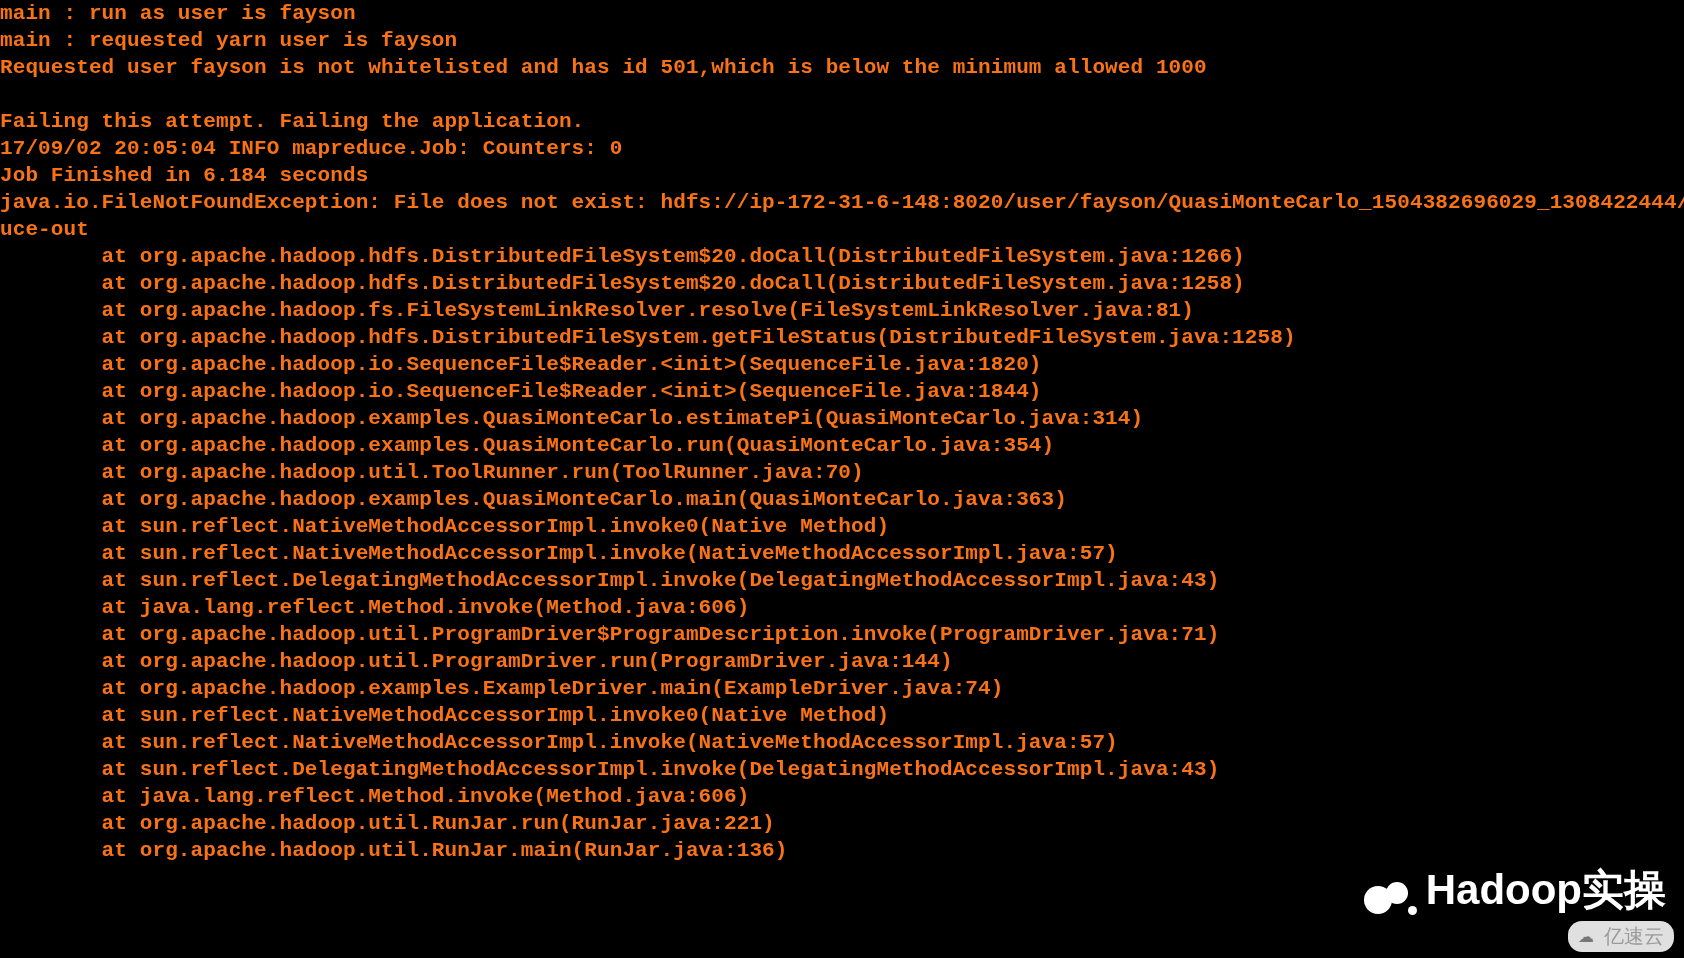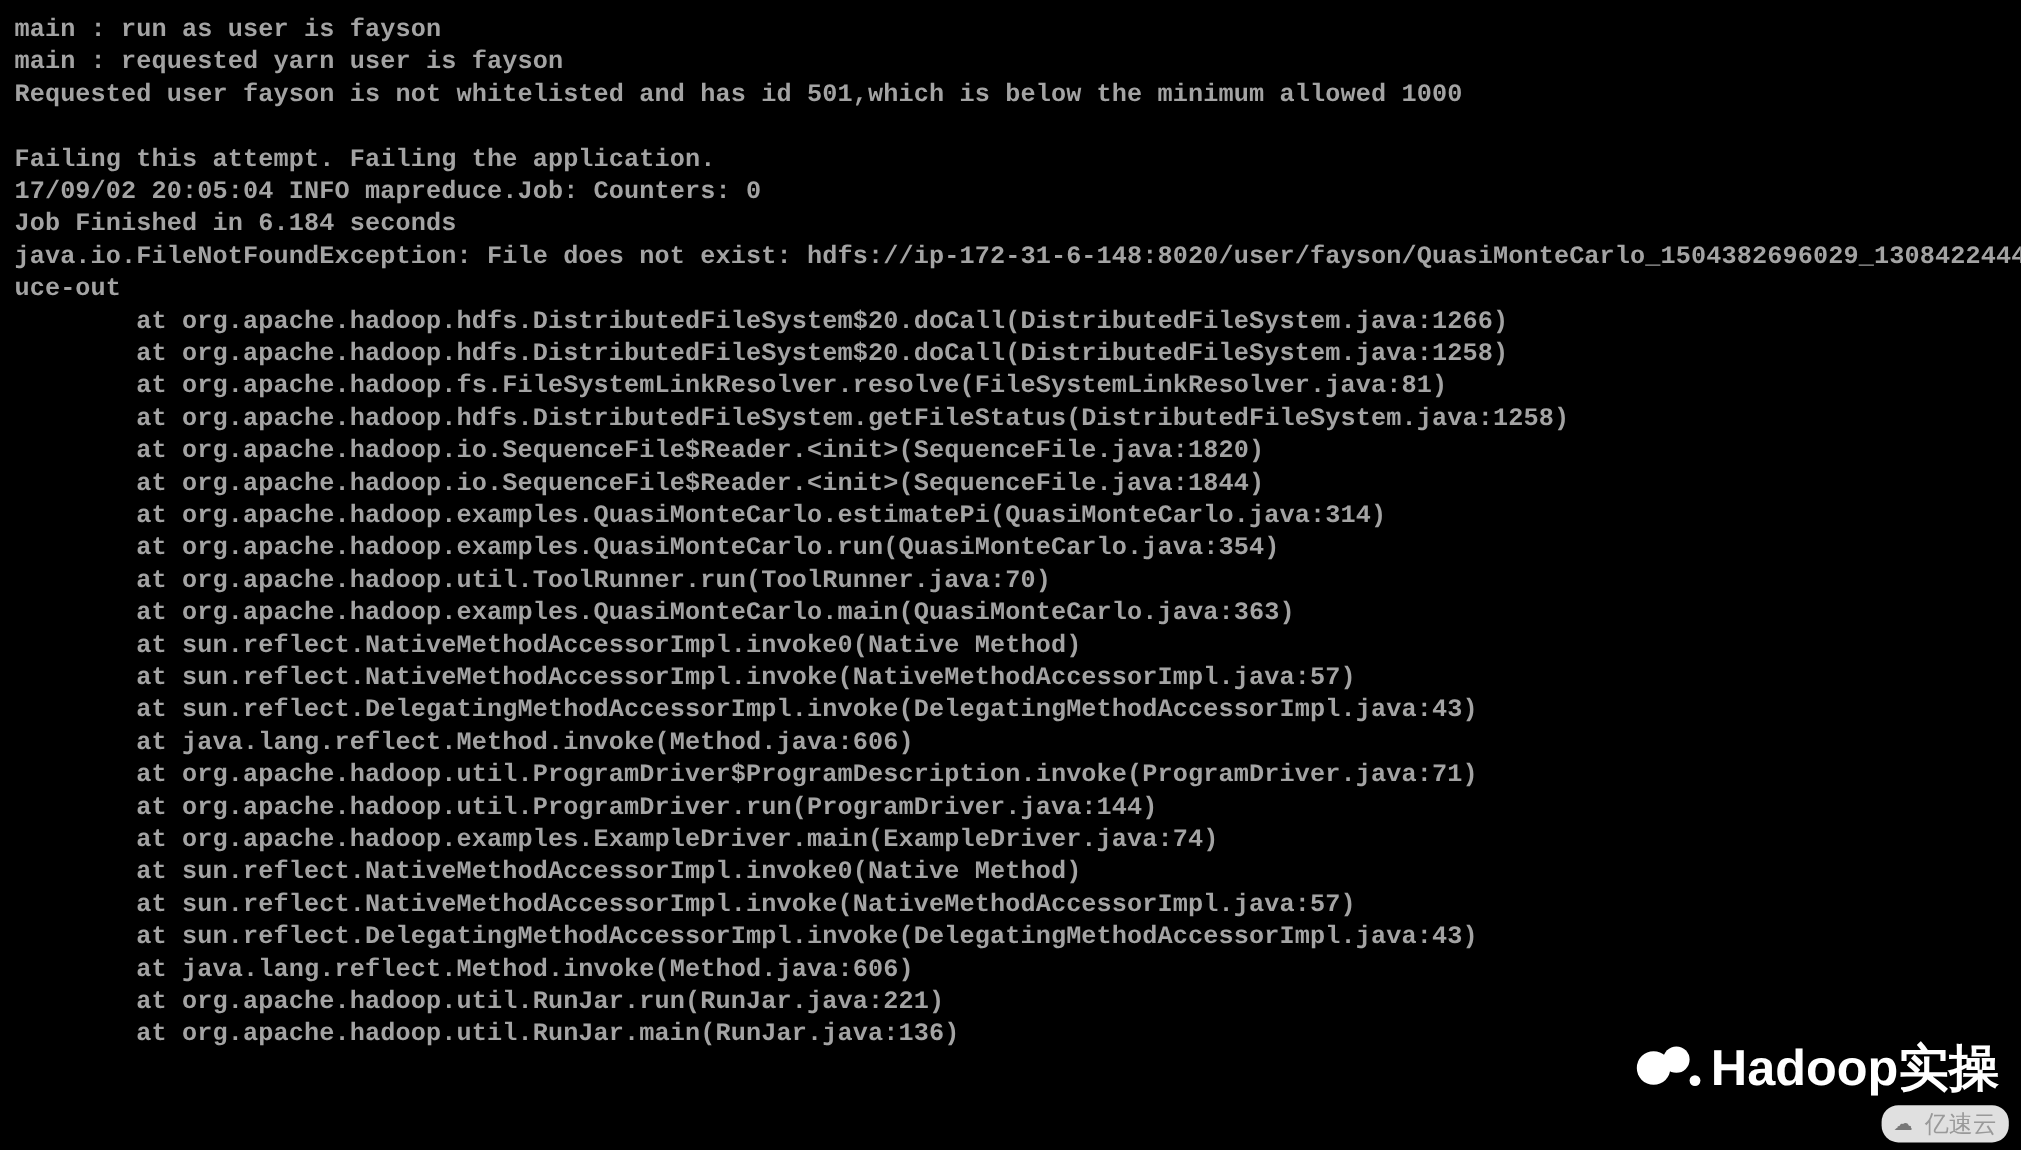--- a/index.html
+++ b/index.html
@@ -8,37 +8,37 @@
     width: 1684px;
     height: 958px;
     background: #000000;
     overflow: hidden;
     font-family: "Menlo", "Consolas", "Courier New", monospace;
   }
   .terminal {
     width: 100%;
     height: 100%;
     box-sizing: border-box;
-    padding: 12px;
-    color: #a3a3a3;
+    padding: 0;
+    color: #f97316;
     font-size: 21px;
     line-height: 27px;
     white-space: pre;
     font-weight: 600;
     letter-spacing: 0.1px;
   }
   .terminal .line {
     display: block;
   }
   .watermark1 {
     position: absolute;
     right: 18px;
     bottom: 40px;
     display: flex;
-    align-items: center;
+    align-items: flex-end;
     gap: 10px;
     color: #ffffff;
     font-family: "PingFang SC", "Hiragino Sans GB", "Microsoft YaHei", sans-serif;
     font-size: 42px;
     font-weight: 600;
     text-shadow: 0 0 4px rgba(0,0,0,0.9);
     pointer-events: none;
   }
   .watermark1 .dots {
     position: relative;

